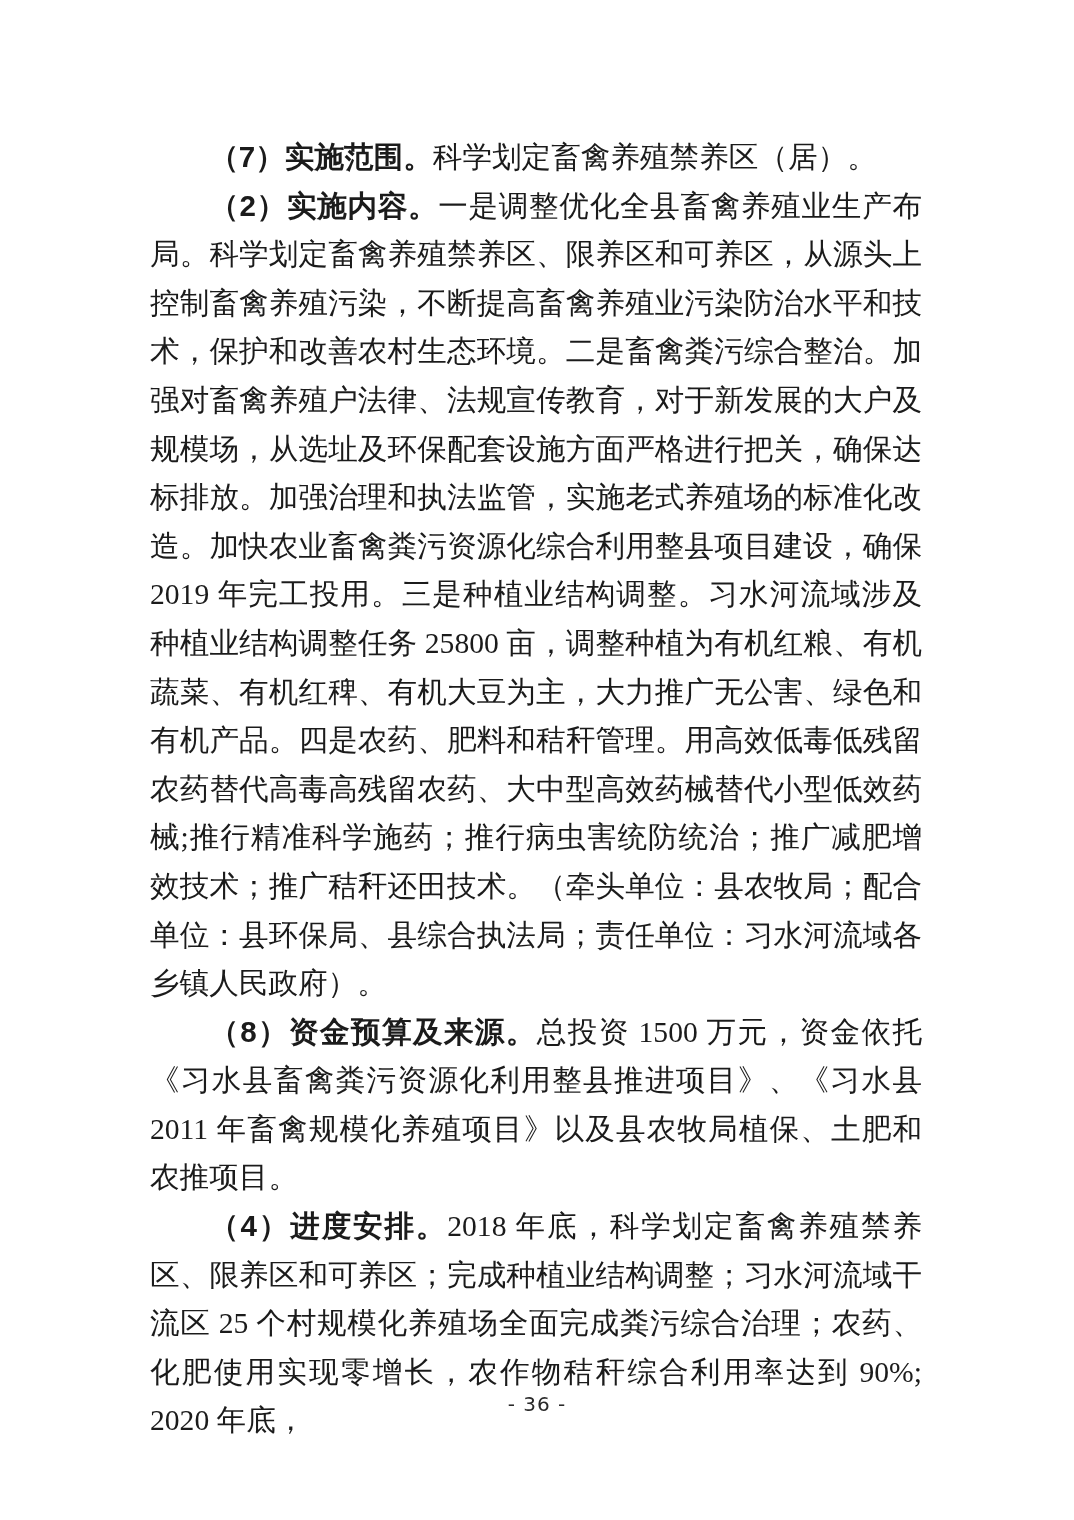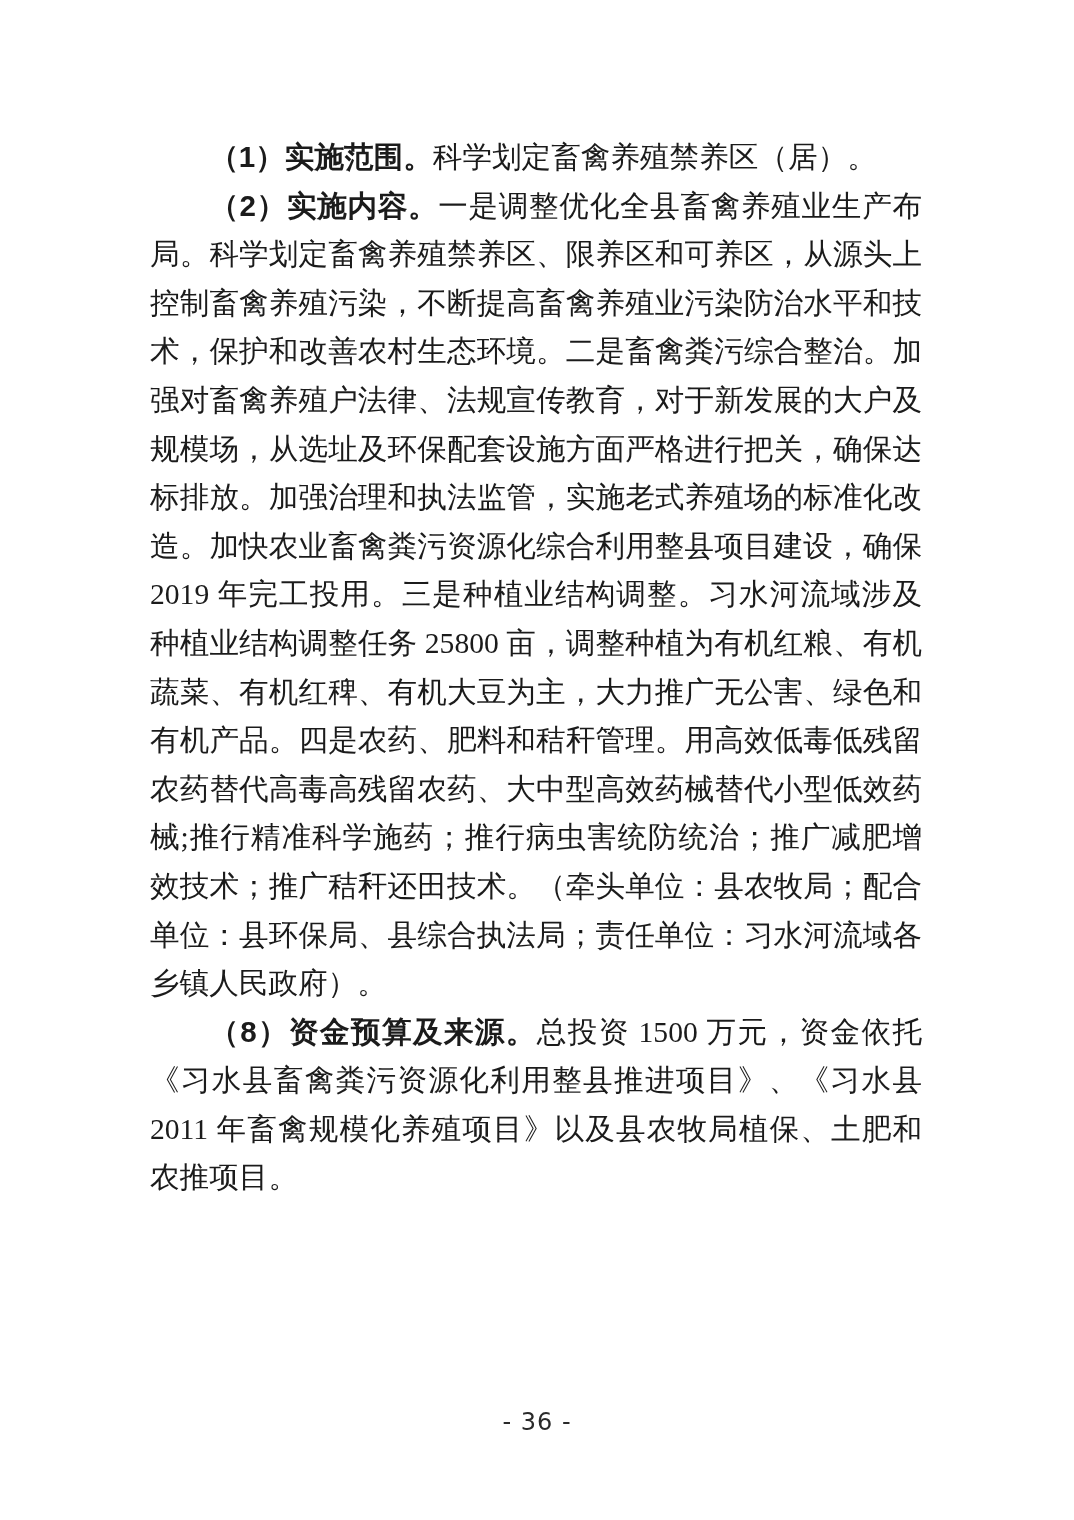--- a/index.html
+++ b/index.html
@@ -37,36 +37,36 @@
   .para .head {
     font-weight: 700;
     font-family: "Liberation Sans", sans-serif;
   }
   .footer {
     position: absolute;
     left: 0;
     right: 0;
     top: 1392px;
     text-align: center;
-    font-size: 24px;
+    font-size: 20px;
     color: #2a2a2a;
     font-family: "DejaVu Sans", sans-serif;
     letter-spacing: 1px;
-    margin-top: 16px;
   }
 </style>
 </head>
 <body>
 
 <div class="page">
   <div class="content">
 
-    <p class="para"><span class="head">（1）实施范围。</span><span class="body-run">科学划定畜禽养殖禁养区（居）。</span></p>
+    <p class="para"><span class="head">（7）实施范围。</span><span class="body-run">科学划定畜禽养殖禁养区（居）。</span></p>
 
     <p class="para"><span class="head">（2）实施内容。</span><span class="body-run">一是调整优化全县畜禽养殖业生产布局。科学划定畜禽养殖禁养区、限养区和可养区，从源头上控制畜禽养殖污染，不断提高畜禽养殖业污染防治水平和技术，保护和改善农村生态环境。二是畜禽粪污综合整治。加强对畜禽养殖户法律、法规宣传教育，对于新发展的大户及规模场，从选址及环保配套设施方面严格进行把关，确保达标排放。加强治理和执法监管，实施老式养殖场的标准化改造。加快农业畜禽粪污资源化综合利用整县项目建设，确保 2019 年完工投用。三是种植业结构调整。习水河流域涉及种植业结构调整任务 25800 亩，调整种植为有机红粮、有机蔬菜、有机红稗、有机大豆为主，大力推广无公害、绿色和有机产品。四是农药、肥料和秸秆管理。用高效低毒低残留农药替代高毒高残留农药、大中型高效药械替代小型低效药械;推行精准科学施药；推行病虫害统防统治；推广减肥增效技术；推广秸秆还田技术。（牵头单位：县农牧局；配合单位：县环保局、县综合执法局；责任单位：习水河流域各乡镇人民政府）。</span></p>
 
     <p class="para"><span class="head">（8）资金预算及来源。</span><span class="body-run">总投资 1500 万元，资金依托《习水县畜禽粪污资源化利用整县推进项目》、《习水县 2011 年畜禽规模化养殖项目》以及县农牧局植保、土肥和农推项目。</span></p>
 
+    <p class="para"><span class="head">（4）进度安排。</span><span class="body-run">2018 年底，科学划定畜禽养殖禁养区、限养区和可养区；完成种植业结构调整；习水河流域干流区 25 个村规模化养殖场全面完成粪污综合治理；农药、化肥使用实现零增长，农作物秸秆综合利用率达到 90%; 2020 年底，</span></p>
 
   </div>
 
   <div class="footer">- 36 -</div>
 </div>
 
 </body></html>

